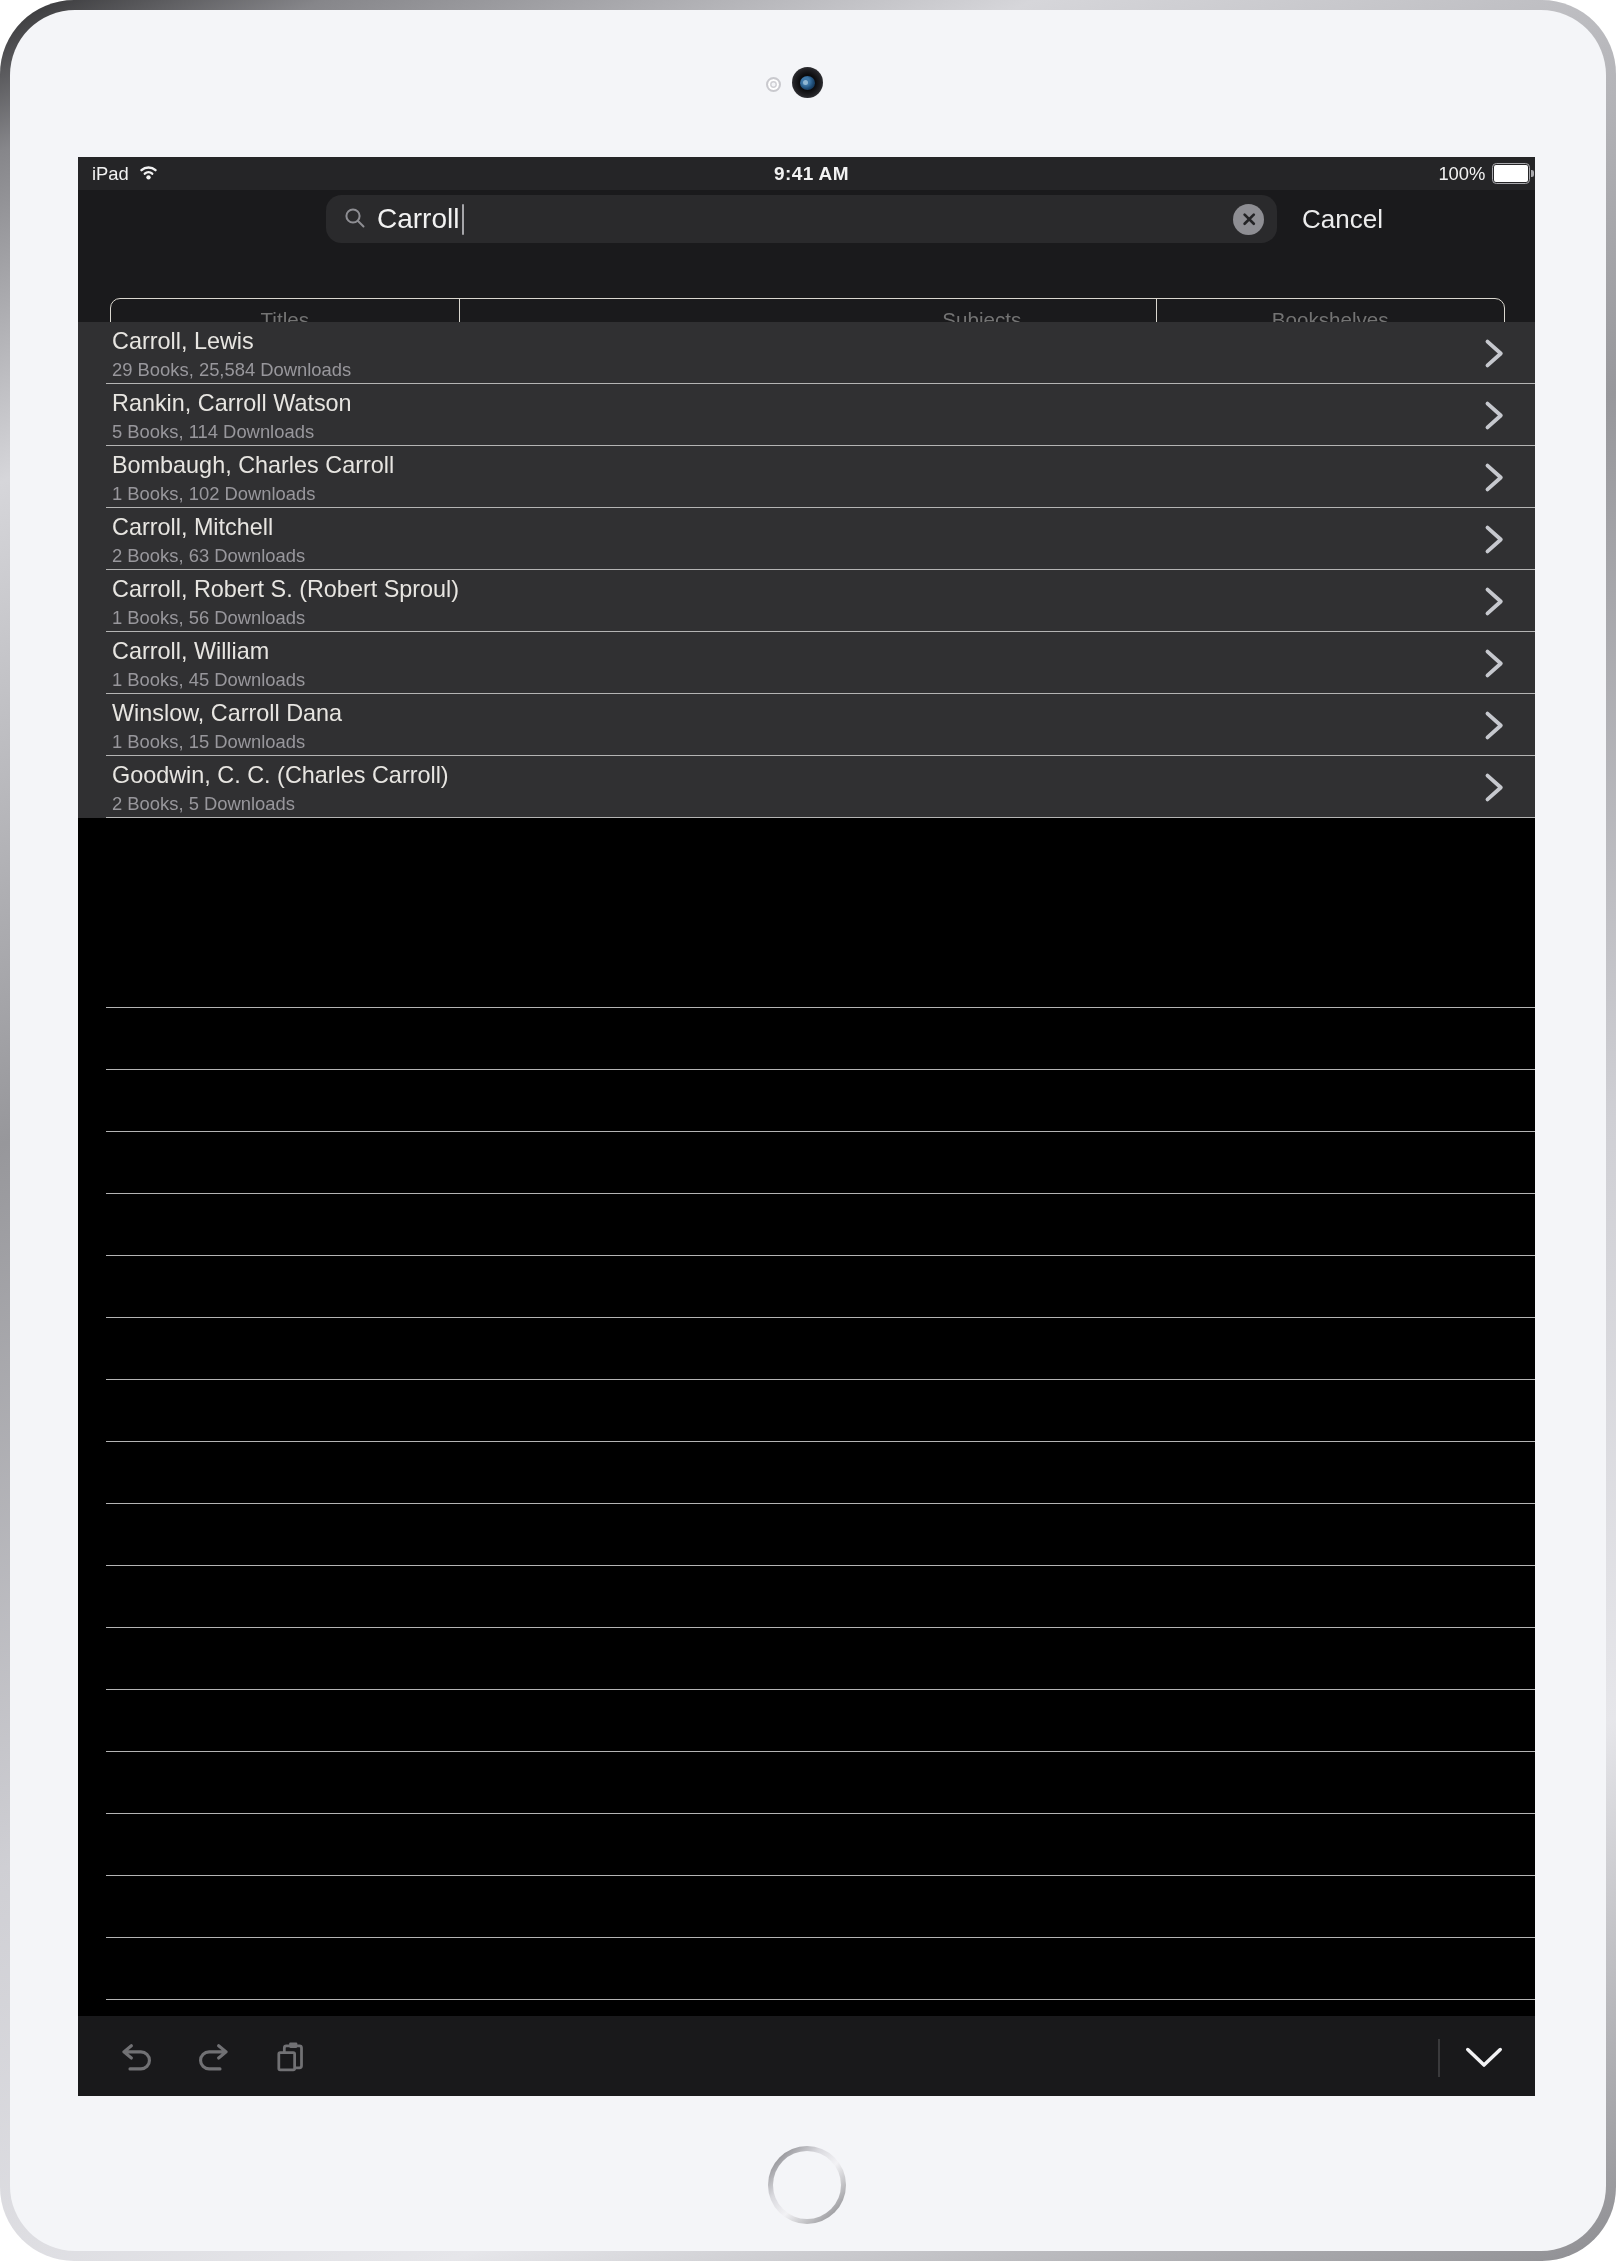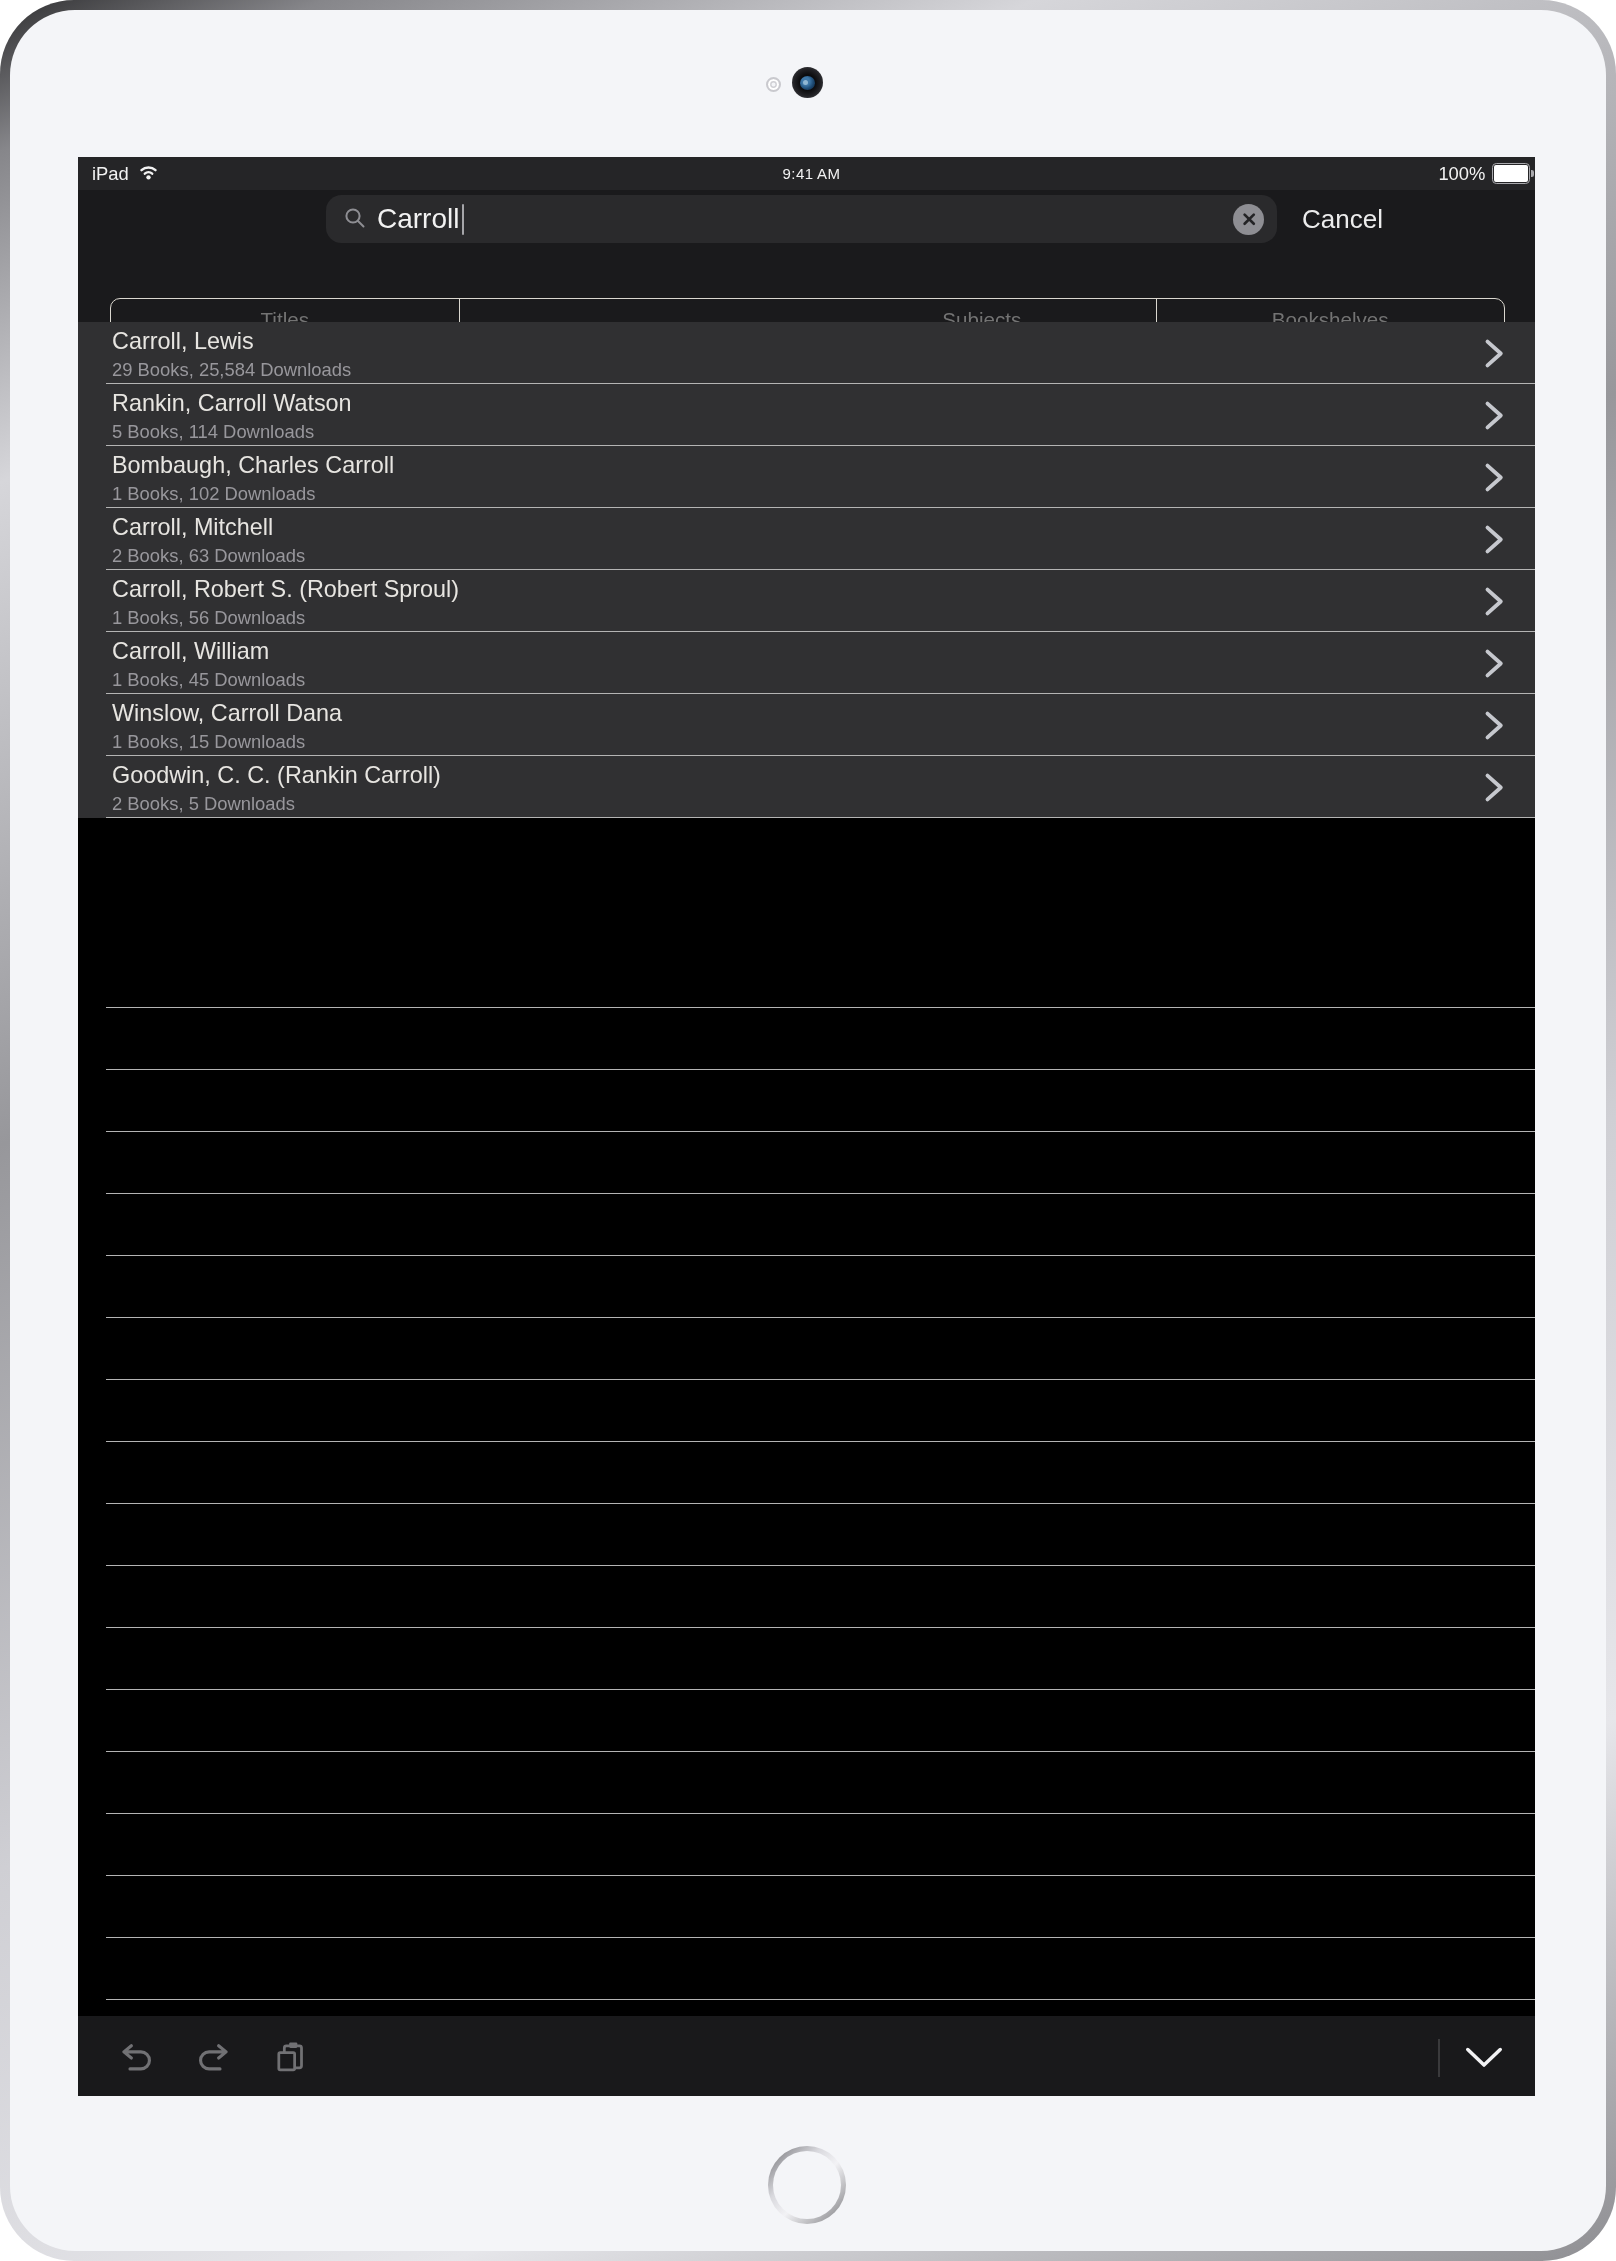--- a/index.html
+++ b/index.html
@@ -21,21 +21,21 @@
     background:linear-gradient(135deg,#6e6e72 0%,#d9d9de 35%,#f2f2f5 55%,#7a7a7e 100%);}
   .home .inner{position:absolute;inset:5px;border-radius:50%;background:#f4f5f8;}
 
   
   .screen{position:absolute;left:78px;top:157px;width:1457px;height:1939px;background:#000;overflow:hidden;}
 
   
   .status-bar{position:absolute;left:0;top:0;width:100%;height:33px;background:#252527;color:#f2f2f2;padding-left:10px;}
   .sb-left{position:absolute;left:14px;top:0;height:33px;display:flex;align-items:center;gap:8.5px;font-size:18.4px;}
   .sb-time{position:absolute;left:0;width:100%;top:0;height:33px;display:flex;align-items:center;justify-content:center;
-    font-size:15px;font-weight:normal;letter-spacing:0.4px;}
+    font-size:19px;font-weight:bold;letter-spacing:0.4px;}
   .sb-right{position:absolute;right:11.3px;top:0;height:33px;display:flex;align-items:center;gap:7px;font-size:18.4px;}
   .battery{display:flex;align-items:center;}
   .battery-body{width:33px;height:16.3px;border:1.4px solid #a9a9ad;border-radius:4.3px;background:#fff;background-clip:content-box;padding:1.4px;}
   .battery-tip{width:2.8px;height:6.4px;background:#a9a9ad;border-radius:0 2.1px 2.1px 0;margin-left:0.7px;}
 
   
   .header{position:absolute;left:0;top:33px;width:100%;height:133px;background:#1a1a1c;}
   .search-field{position:absolute;left:248px;top:5px;width:951px;height:48px;background:#2a2a2c;border-radius:15.6px;
     display:flex;align-items:center;padding:0 12.8px 0 17px;box-sizing:border-box;}
   .search-text{color:#f2f2f2;font-size:28px;margin-left:10px;white-space:pre;}
@@ -195,21 +195,21 @@
         <div class="result-row">
     <div class="row-title">Winslow, Carroll Dana</div>
     <div class="row-meta">1 Books, 15 Downloads</div>
     <span class="row-chevron">
       <svg width="21" height="31" viewBox="0 0 30 44">
         <polyline points="5,5 24,22 5,39" fill="none" stroke="#c6c8ce" stroke-width="5.5" stroke-linecap="round" stroke-linejoin="round"></polyline>
       </svg>
     </span>
   </div>
         <div class="result-row">
-    <div class="row-title">Goodwin, C. C. (Rankin Carroll)</div>
+    <div class="row-title">Goodwin, C. C. (Charles Carroll)</div>
     <div class="row-meta">2 Books, 5 Downloads</div>
     <span class="row-chevron">
       <svg width="21" height="31" viewBox="0 0 30 44">
         <polyline points="5,5 24,22 5,39" fill="none" stroke="#c6c8ce" stroke-width="5.5" stroke-linecap="round" stroke-linejoin="round"></polyline>
       </svg>
     </span>
   </div>
       </div>
 
     <div class="empty-lines"></div>

